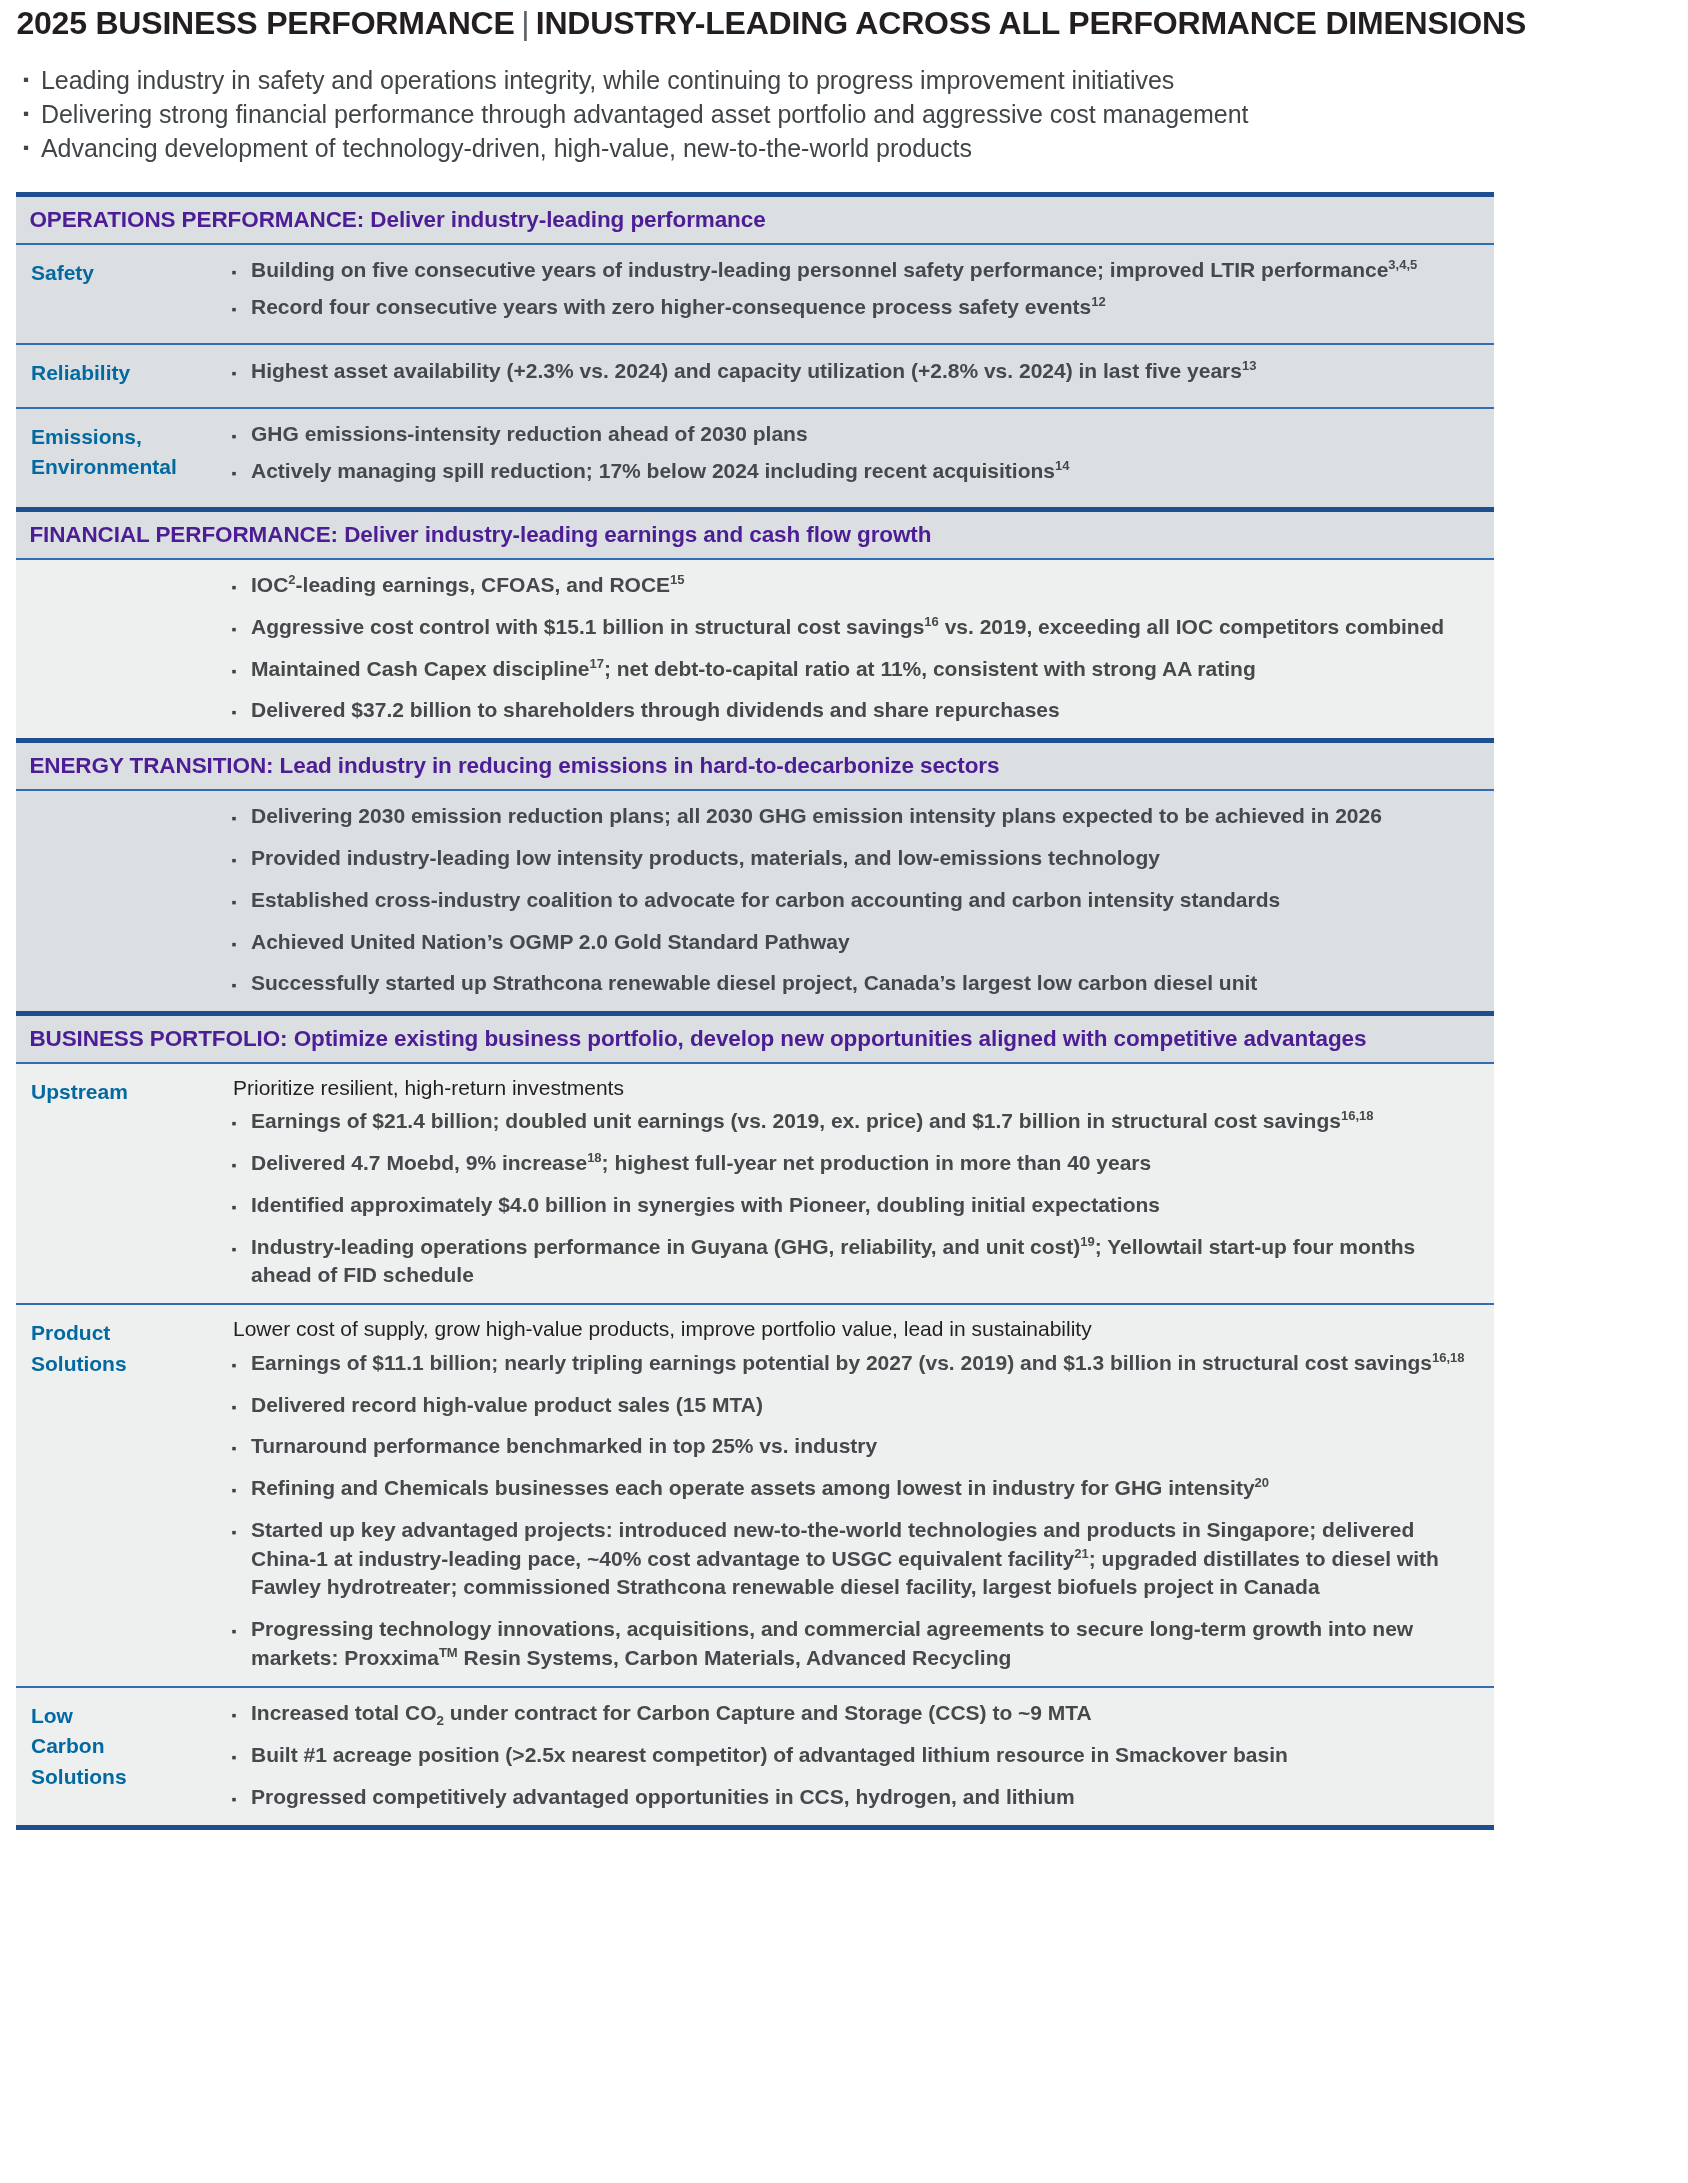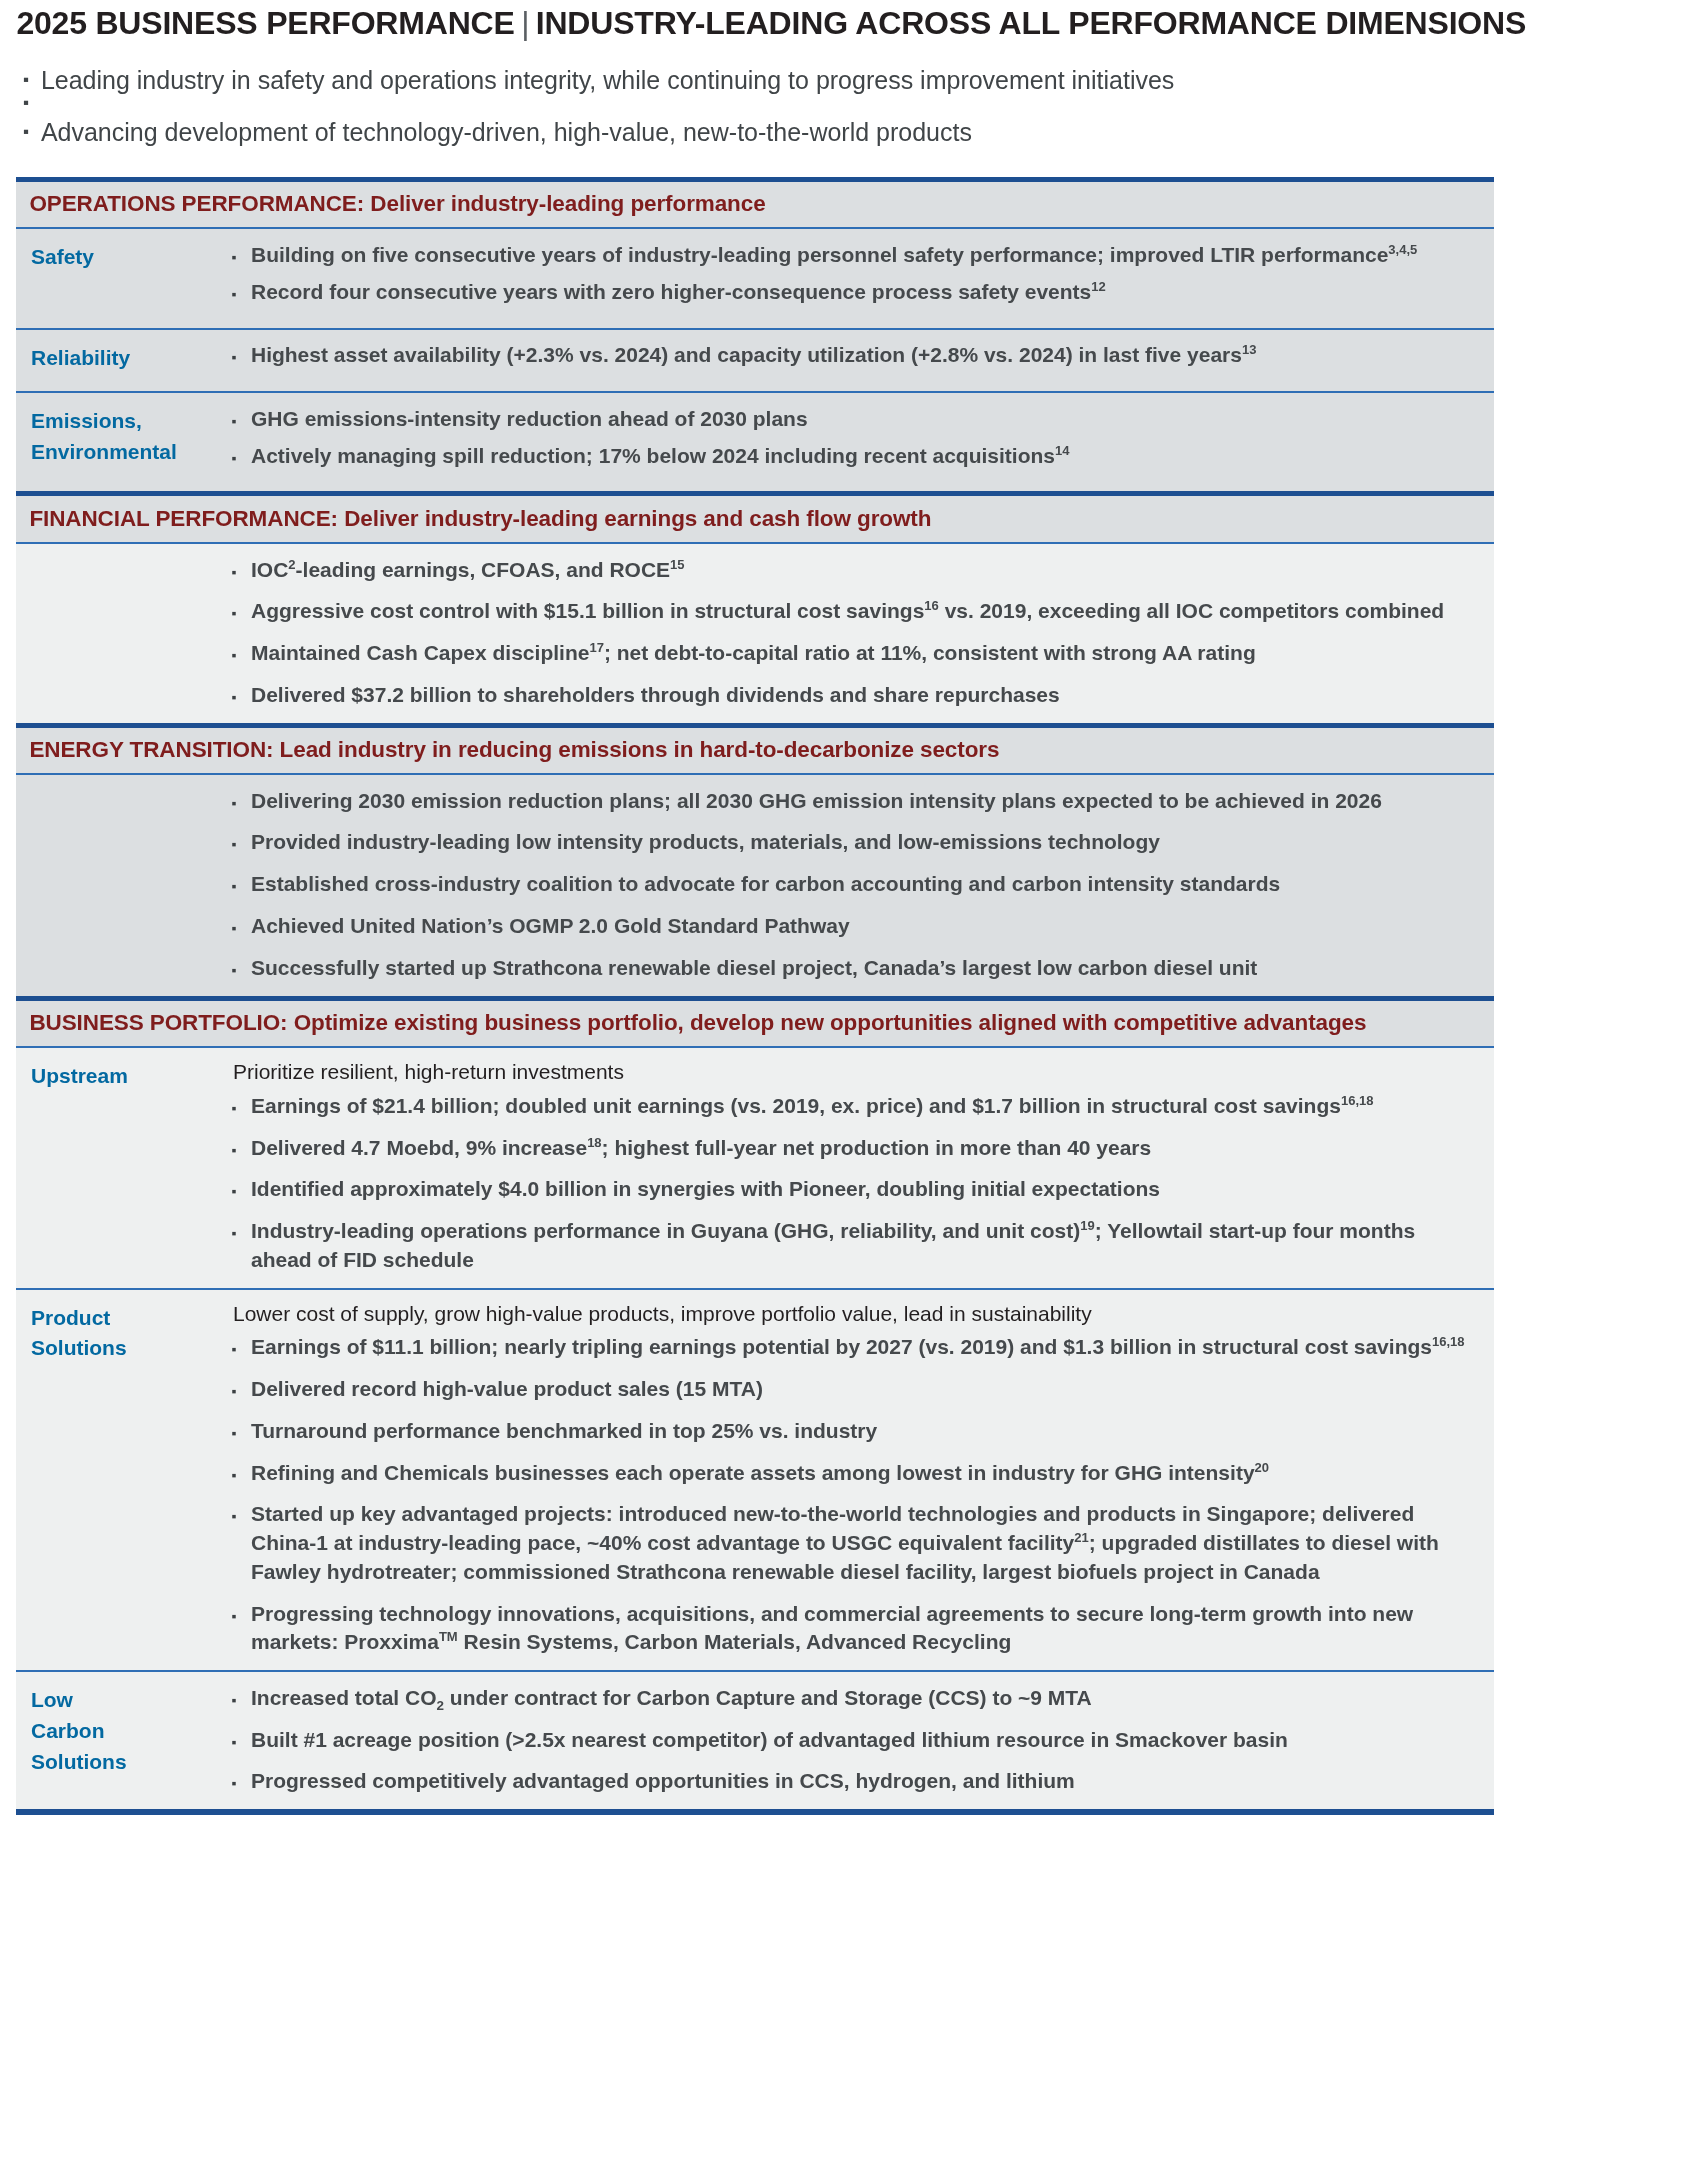--- a/index.html
+++ b/index.html
@@ -67,21 +67,21 @@
 
   .sec { width: 100%; }
 
   .sec-head {
     background: #dcdfe1;
     border-top: 5.7px solid #1d4f91;
     border-bottom: 2.5px solid #2f6eb5;
     padding: 9.8px 13px 9.8px 13px;
     font-size: 22.5px;
     font-weight: 700;
-    color: #7f1d1d;
+    color: #4c1d95;
     letter-spacing: -0.1px;
     white-space: nowrap;
   }
   .sec-head .lead { font-weight: 700; }
   .sec-head .rest { font-weight: 700; }
 
   .row {
     display: flex;
     align-items: flex-start;
     padding: 11.5px 13px 13px 13px;
@@ -154,20 +154,21 @@
     </div>
   </div>
 
   <div class="intro" id="intro-host">
       <div class="intro-item">
         <span class="bullet">▪</span>
         <span>Leading industry in safety and operations integrity, while continuing to progress improvement initiatives</span>
       </div>
       <div class="intro-item">
         <span class="bullet">▪</span>
+        <span>Delivering strong financial performance through advantaged asset portfolio and aggressive cost management</span>
       </div>
       <div class="intro-item">
         <span class="bullet">▪</span>
         <span>Advancing development of technology-driven, high-value, new-to-the-world products</span>
       </div>
     </div>
 
   <div class="grid" id="sections-host">
       <div class="sec">
         <div class="sec-head"><span class="lead">OPERATIONS PERFORMANCE:</span><span class="rest"> Deliver industry-leading performance</span></div>

